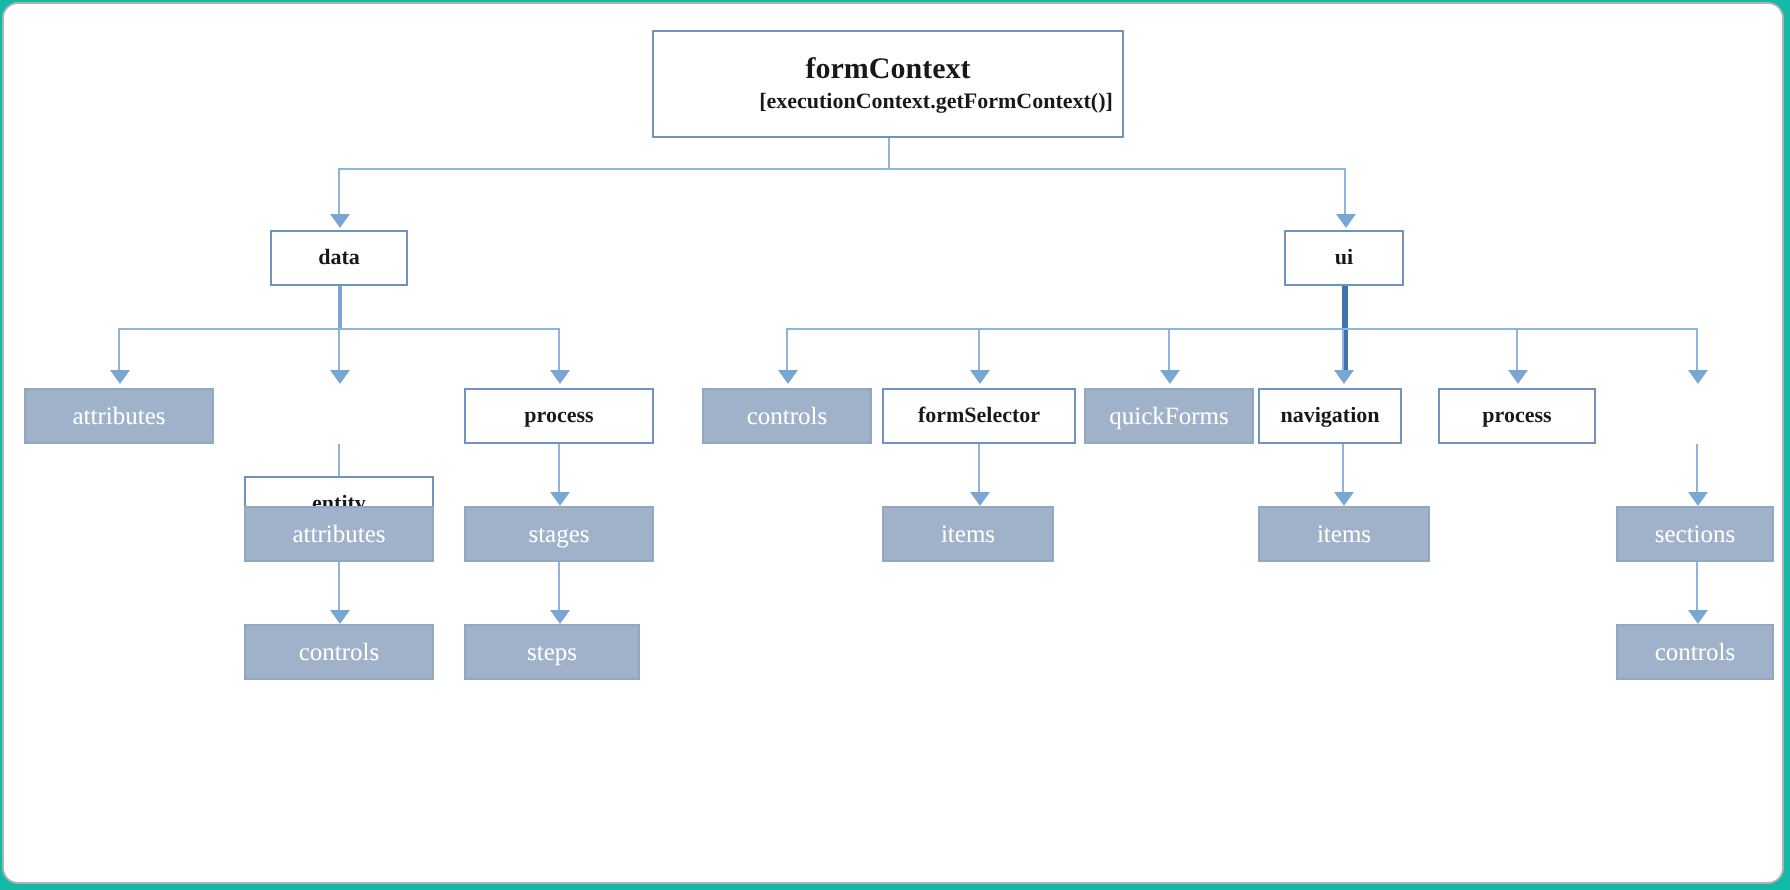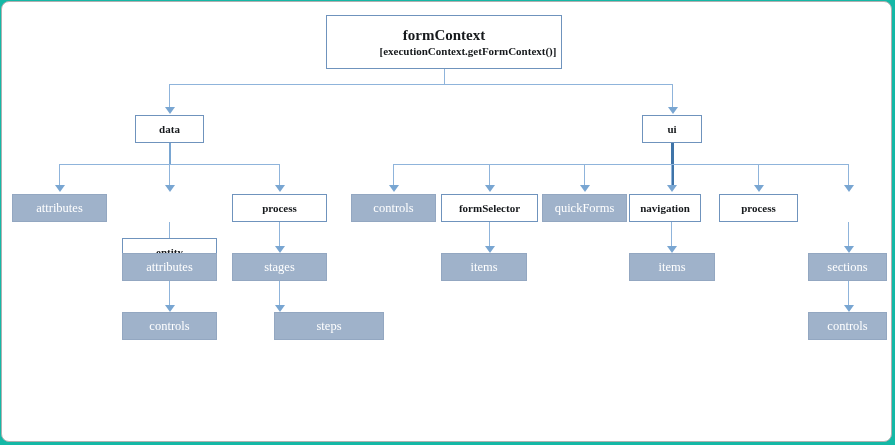--- a/index.html
+++ b/index.html
@@ -202,21 +202,21 @@
   <div class="node coll" style="left:122px; top:253px; width:95px; height:28px;">
     <span>attributes</span>
   </div>
   <div class="node coll" style="left:122px; top:312px; width:95px; height:28px;">
     <span>controls</span>
   </div>
 
   <div class="node coll" style="left:232px; top:253px; width:95px; height:28px;">
     <span>stages</span>
   </div>
-  <div class="node coll" style="left:232px; top:312px; width:110px; height:28px;margin-left:42px;">
+  <div class="node coll" style="left:232px; top:312px; width:88px; height:28px;">
     <span>steps</span>
   </div>
 
   <div class="node coll" style="left:351px; top:194px; width:85px; height:28px;">
     <span>controls</span>
   </div>
   <div class="node obj" style="left:441px; top:194px; width:97px; height:28px;">
     <span>formSelector</span>
   </div>
   <div class="node coll" style="left:542px; top:194px; width:85px; height:28px;">

